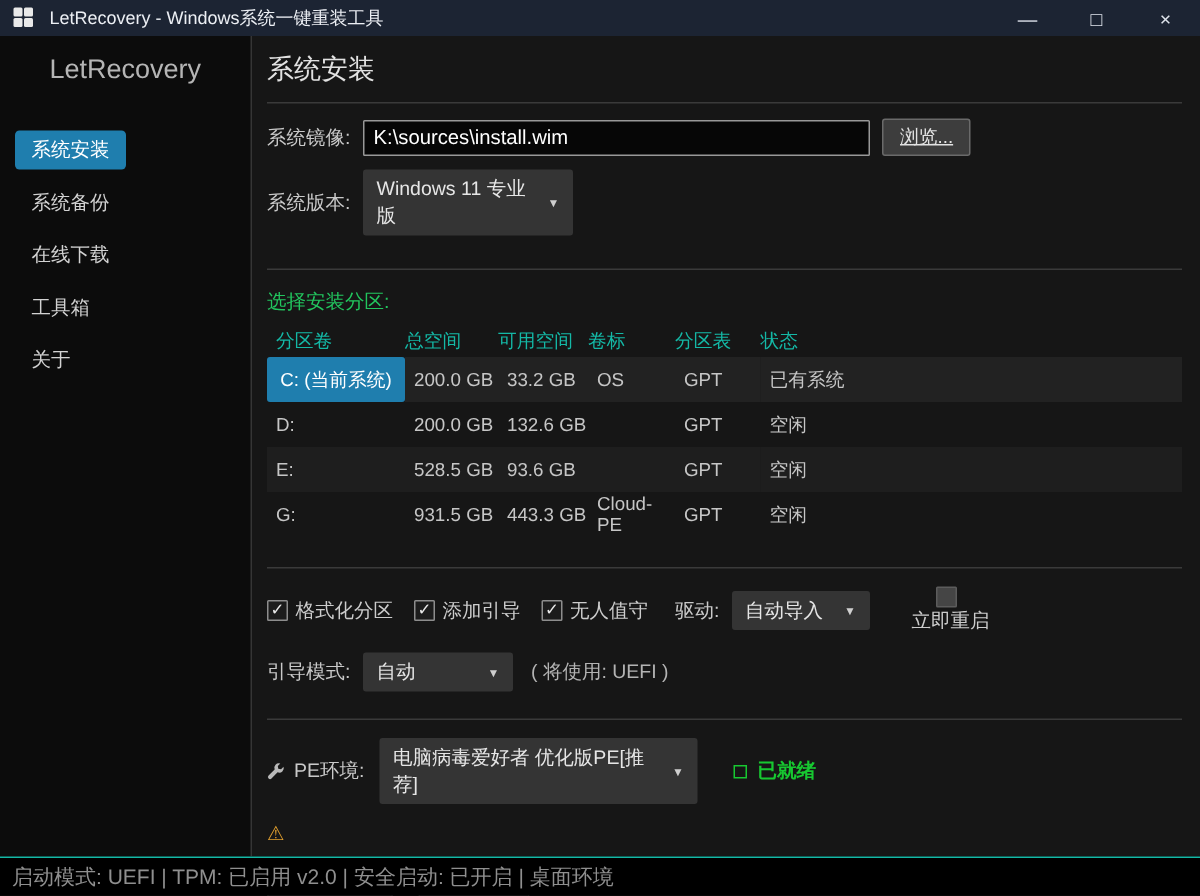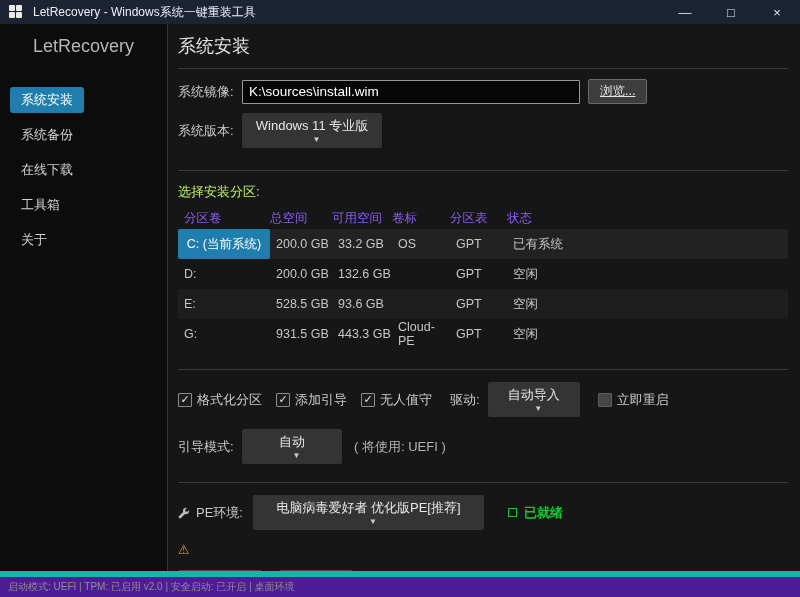--- a/index.html
+++ b/index.html
@@ -24,27 +24,27 @@
   .main{flex:1 1 auto;padding:6px 12px 0 10px;min-width:0;}
   .main-title{font-size:18px;color:#e2e2e2;font-weight:400;margin:4px 0 10px;}
   .divider{border-top:1px solid #3a3a3a;height:0;margin:10px 0;}
 
   
   .form-row{display:flex;align-items:center;font-size:13px;margin:9px 0;}
   .f-label{width:64px;flex:0 0 auto;color:#c9c9c9;}
   .text-input{width:338px;height:24px;background:#060606;border:1px solid #989898;color:#ffffff;font-size:13.5px;padding:0 6px;border-radius:1px;}
   .btn{background:#3d3d3d;border:1px solid #6a6a6a;color:#e2e2e2;font-size:12.5px;padding:3px 11px;border-radius:2px;cursor:default;white-space:nowrap;text-decoration:underline;}
   .btn.flat{border-color:#4a4a4a;}
-  .dropdown{background:#343434;color:#e6e6e6;font-size:13px;display:inline-flex;align-items:center;justify-content:space-between;padding:4px 9px;border-radius:2px;cursor:default;flex-direction:column;}
+  .dropdown{background:#343434;color:#e6e6e6;font-size:13px;display:inline-flex;align-items:center;justify-content:space-between;padding:4px 9px;border-radius:2px;cursor:default;}
   .dd-arrow{font-size:8px;color:#cfcfcf;margin-left:9px;}
 
   
-  .section-label{font-size:13px;color:#bef264;margin:12px 0 6px;}
+  .section-label{font-size:13px;color:#22c55e;margin:12px 0 6px;}
   .pt-grid{display:grid;grid-template-columns:92px 62px 60px 58px 57px 1fr;font-size:12.5px;color:#c6c6c6;}
-  .pt-head{height:22px;display:flex;align-items:center;color:#8b5cf6;}
+  .pt-head{height:22px;display:flex;align-items:center;color:#14b8a6;}
   .pt-cell{height:30px;display:flex;align-items:center;padding-left:6px;}
   .pt-head.first,.pt-cell.first{padding-left:6px;}
   .row-alt .pt-cell{background:#1e1e1e;}
   .row-sel .pt-cell{background:#222222;}
   .vol-sel{background:#1f7eae !important;color:#fff;justify-content:center;padding-left:0 !important;border-radius:2px;}
 
   
   .opt-row{display:flex;align-items:center;font-size:13px;margin:12px 0;flex-wrap:nowrap;}
   .cb-wrap{display:inline-flex;align-items:center;margin-right:14px;}
   .cb{width:14px;height:14px;border:1px solid #8d8d8d;background:#1c1c1c;display:inline-flex;align-items:center;justify-content:center;font-size:11px;line-height:1;color:#e9e9e9;margin-right:5px;border-radius:1px;}
@@ -56,21 +56,21 @@
   .pe-row{display:flex;align-items:center;font-size:13px;margin:12px 0;}
   .wrench{margin-right:6px;display:inline-flex;}
   .pe-label{margin-right:10px;color:#c9c9c9;}
   .pe-status{display:inline-flex;align-items:center;margin-left:24px;font-weight:bold;}
   .green-sq{width:9px;height:9px;border:1px solid currentColor;margin-right:7px;}
   .warning{font-size:13px;margin:11px 0;display:flex;align-items:center;}
   .warn-icon{margin-right:6px;font-size:13px;}
   .btn-row{display:flex;gap:17px;margin:13px 0;}
 
   
-  .statusbar{height:26px;flex:0 0 auto;background:#4c1d95;border-top:6px solid #14b8a6;display:flex;align-items:center;padding-left:8px;font-size:10px;color:#8f8f8f;}
+  .statusbar{height:26px;flex:0 0 auto;background:#000000;border-top:1px solid #14b8a6;display:flex;align-items:center;padding-left:8px;font-size:14px;color:#8f8f8f;}
 </style>
 </head>
 <body>
 
 <div class="window">
 
   <div class="titlebar">
     <div class="app-icon">
         <span></span>
         <span></span>
@@ -175,21 +175,21 @@
         </span>
         <span class="cb-wrap">
           <span class="cb">✓</span>
           <span>无人值守</span>
         </span>
         <span class="drv-label">驱动:</span>
         <div class="dropdown" style="width:92px;">
           <span>自动导入</span>
           <span class="dd-arrow">▼</span>
         </div>
-        <span class="cb-wrap" style="margin-left:18px;">
+        <span class="cb-wrap" style="margin-left:28px;flex-direction:column;">
           <span class="cb unchecked"></span>
           <span>立即重启</span>
         </span>
       </div>
 
       <div class="form-row">
         <span class="f-label">引导模式:</span>
         <div class="dropdown" style="width:100px;">
           <span>自动</span>
           <span class="dd-arrow">▼</span>
@@ -199,21 +199,21 @@
 
       <div class="divider" style="margin-top:18px;"></div>
 
       <div class="pe-row">
         <span class="wrench">
           <svg viewBox="0 0 16 16" width="12" height="12">
               <path fill="#b9b9b9" d="M14.7 4.2a4 4 0 0 1-5.3 5L4 14.6a1.8 1.8 0 0 1-2.6-2.6l5.4-5.4a4 4 0 0 1 5-5.3L9.6 3.5l.4 2.5 2.5.4z"></path>
             </svg>
         </span>
         <span class="pe-label">PE环境:</span>
-        <div class="dropdown" style="width:231px;">
+        <div class="dropdown" style="width:212px;">
           <span>电脑病毒爱好者 优化版PE[推荐]</span>
           <span class="dd-arrow">▼</span>
         </div>
         <span class="pe-status" style="color:#17c831;">
           <span class="green-sq"></span>
           <span>已就绪</span>
         </span>
       </div>
 
       <div class="warning" style="color:#e2a02f;">

